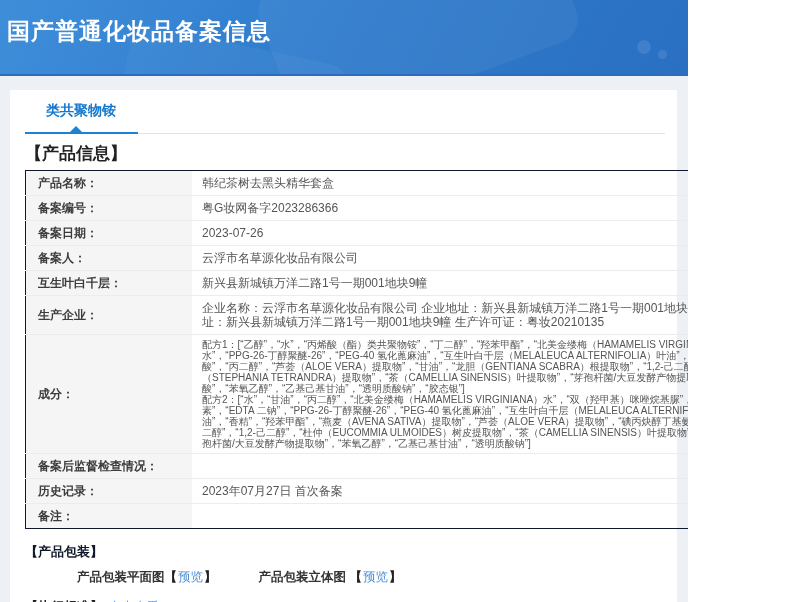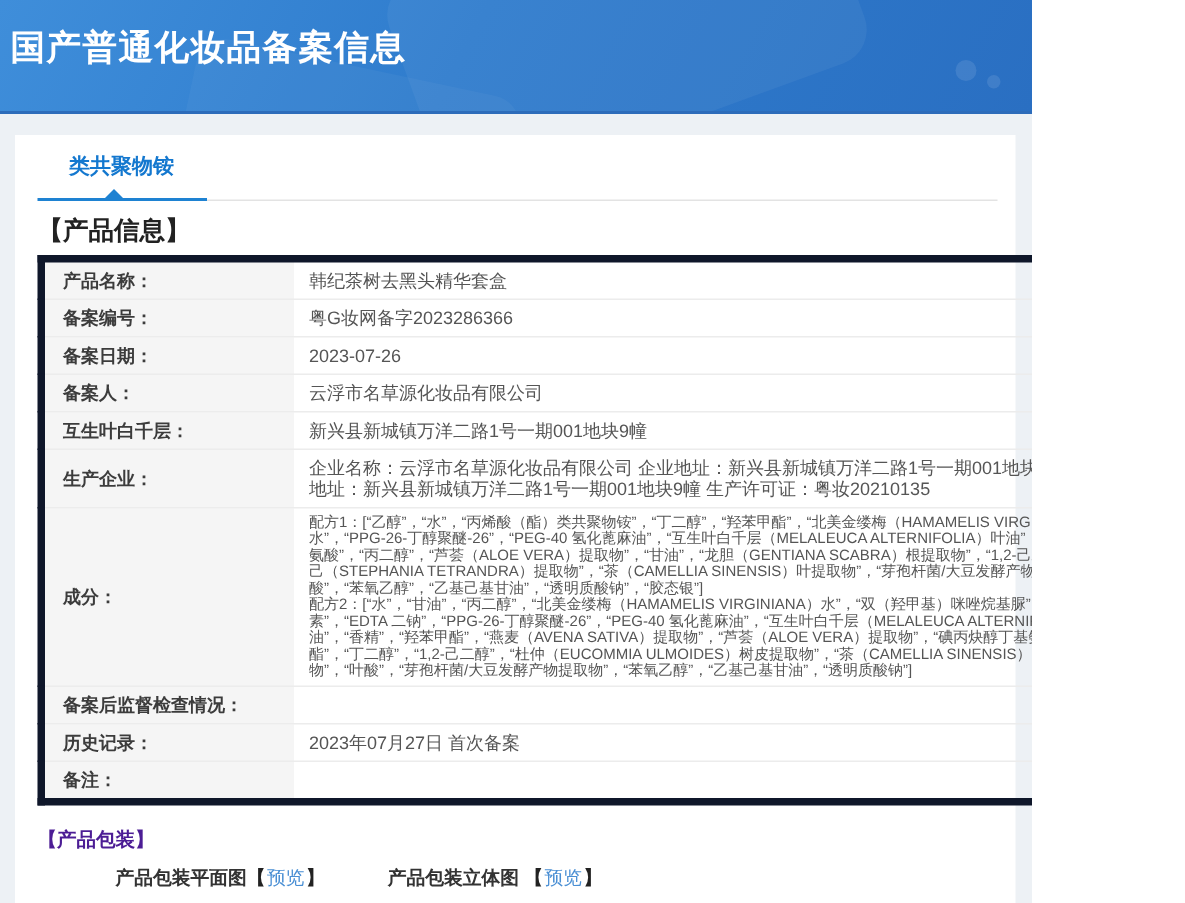--- a/index.html
+++ b/index.html
@@ -29,32 +29,32 @@
          color:#1478cf; cursor:pointer; }
   .tabline-blue { position:absolute; left:15px; top:42px; width:113px; height:2px; background:#1e82d2; }
   .tabline-gray { position:absolute; left:128px; top:43px; right:12px; height:1px; background:#e3e3e3; }
   .tab-arrow { position:absolute; left:60px; top:36px; width:0; height:0;
                border-left:6px solid transparent; border-right:6px solid transparent;
                border-bottom:6px solid #1e82d2; }
 
   .sec-heading { margin:8px 0 5px 15px; font-size:17px; font-weight:bold; color:#222222; }
 
   
-  table.info { border-collapse:collapse; margin:0 15px; width:739px; border:5px solid #0f172a;
+  table.info { border-collapse:collapse; margin:0 15px; width:739px; border:1px solid #0f172a;
                table-layout:fixed; }
   table.info td { border-bottom:1px solid #ececec; vertical-align:middle; }
   table.info tr:last-child td { border-bottom:none; }
   td.lbl { width:148px; background:#f5f5f5; font-weight:bold; color:#3c3c3c; font-size:12px;
            padding:5px 6px 5px 12px; line-height:14px; }
   td.val { color:#555555; font-size:12px; padding:5px 10px; line-height:14px; }
   td.val.small { font-size:10px; line-height:11px; padding:4px 10px; }
   td.val.small div { margin:0; }
 
   
-  .pack-heading { margin:14px 0 0 15px; font-size:13px; font-weight:bold; color:#4c1d95;font-family:Liberation Mono, monospace; }
+  .pack-heading { margin:14px 0 0 15px; font-size:13px; font-weight:bold; color:#0f172a;font-family:Liberation Mono, monospace; }
   .pack-line { margin:8px 0 0 67px; font-size:12.5px; font-weight:bold; color:#333333; }
   .pack-group2 { margin-left:42px; }
   .inline-line { margin:12px 0 0 15px; font-size:13px; }
   .bold-bracket { font-weight:bold; color:#222222; }
   .link { color:#4a8fd4; font-weight:normal; cursor:pointer; text-decoration:none; font-size:12.5px; }
   .pack-line .link { margin:13px 1px; }
   .link-after { margin-left:6px; }
 </style>
 </head>
 <body>

